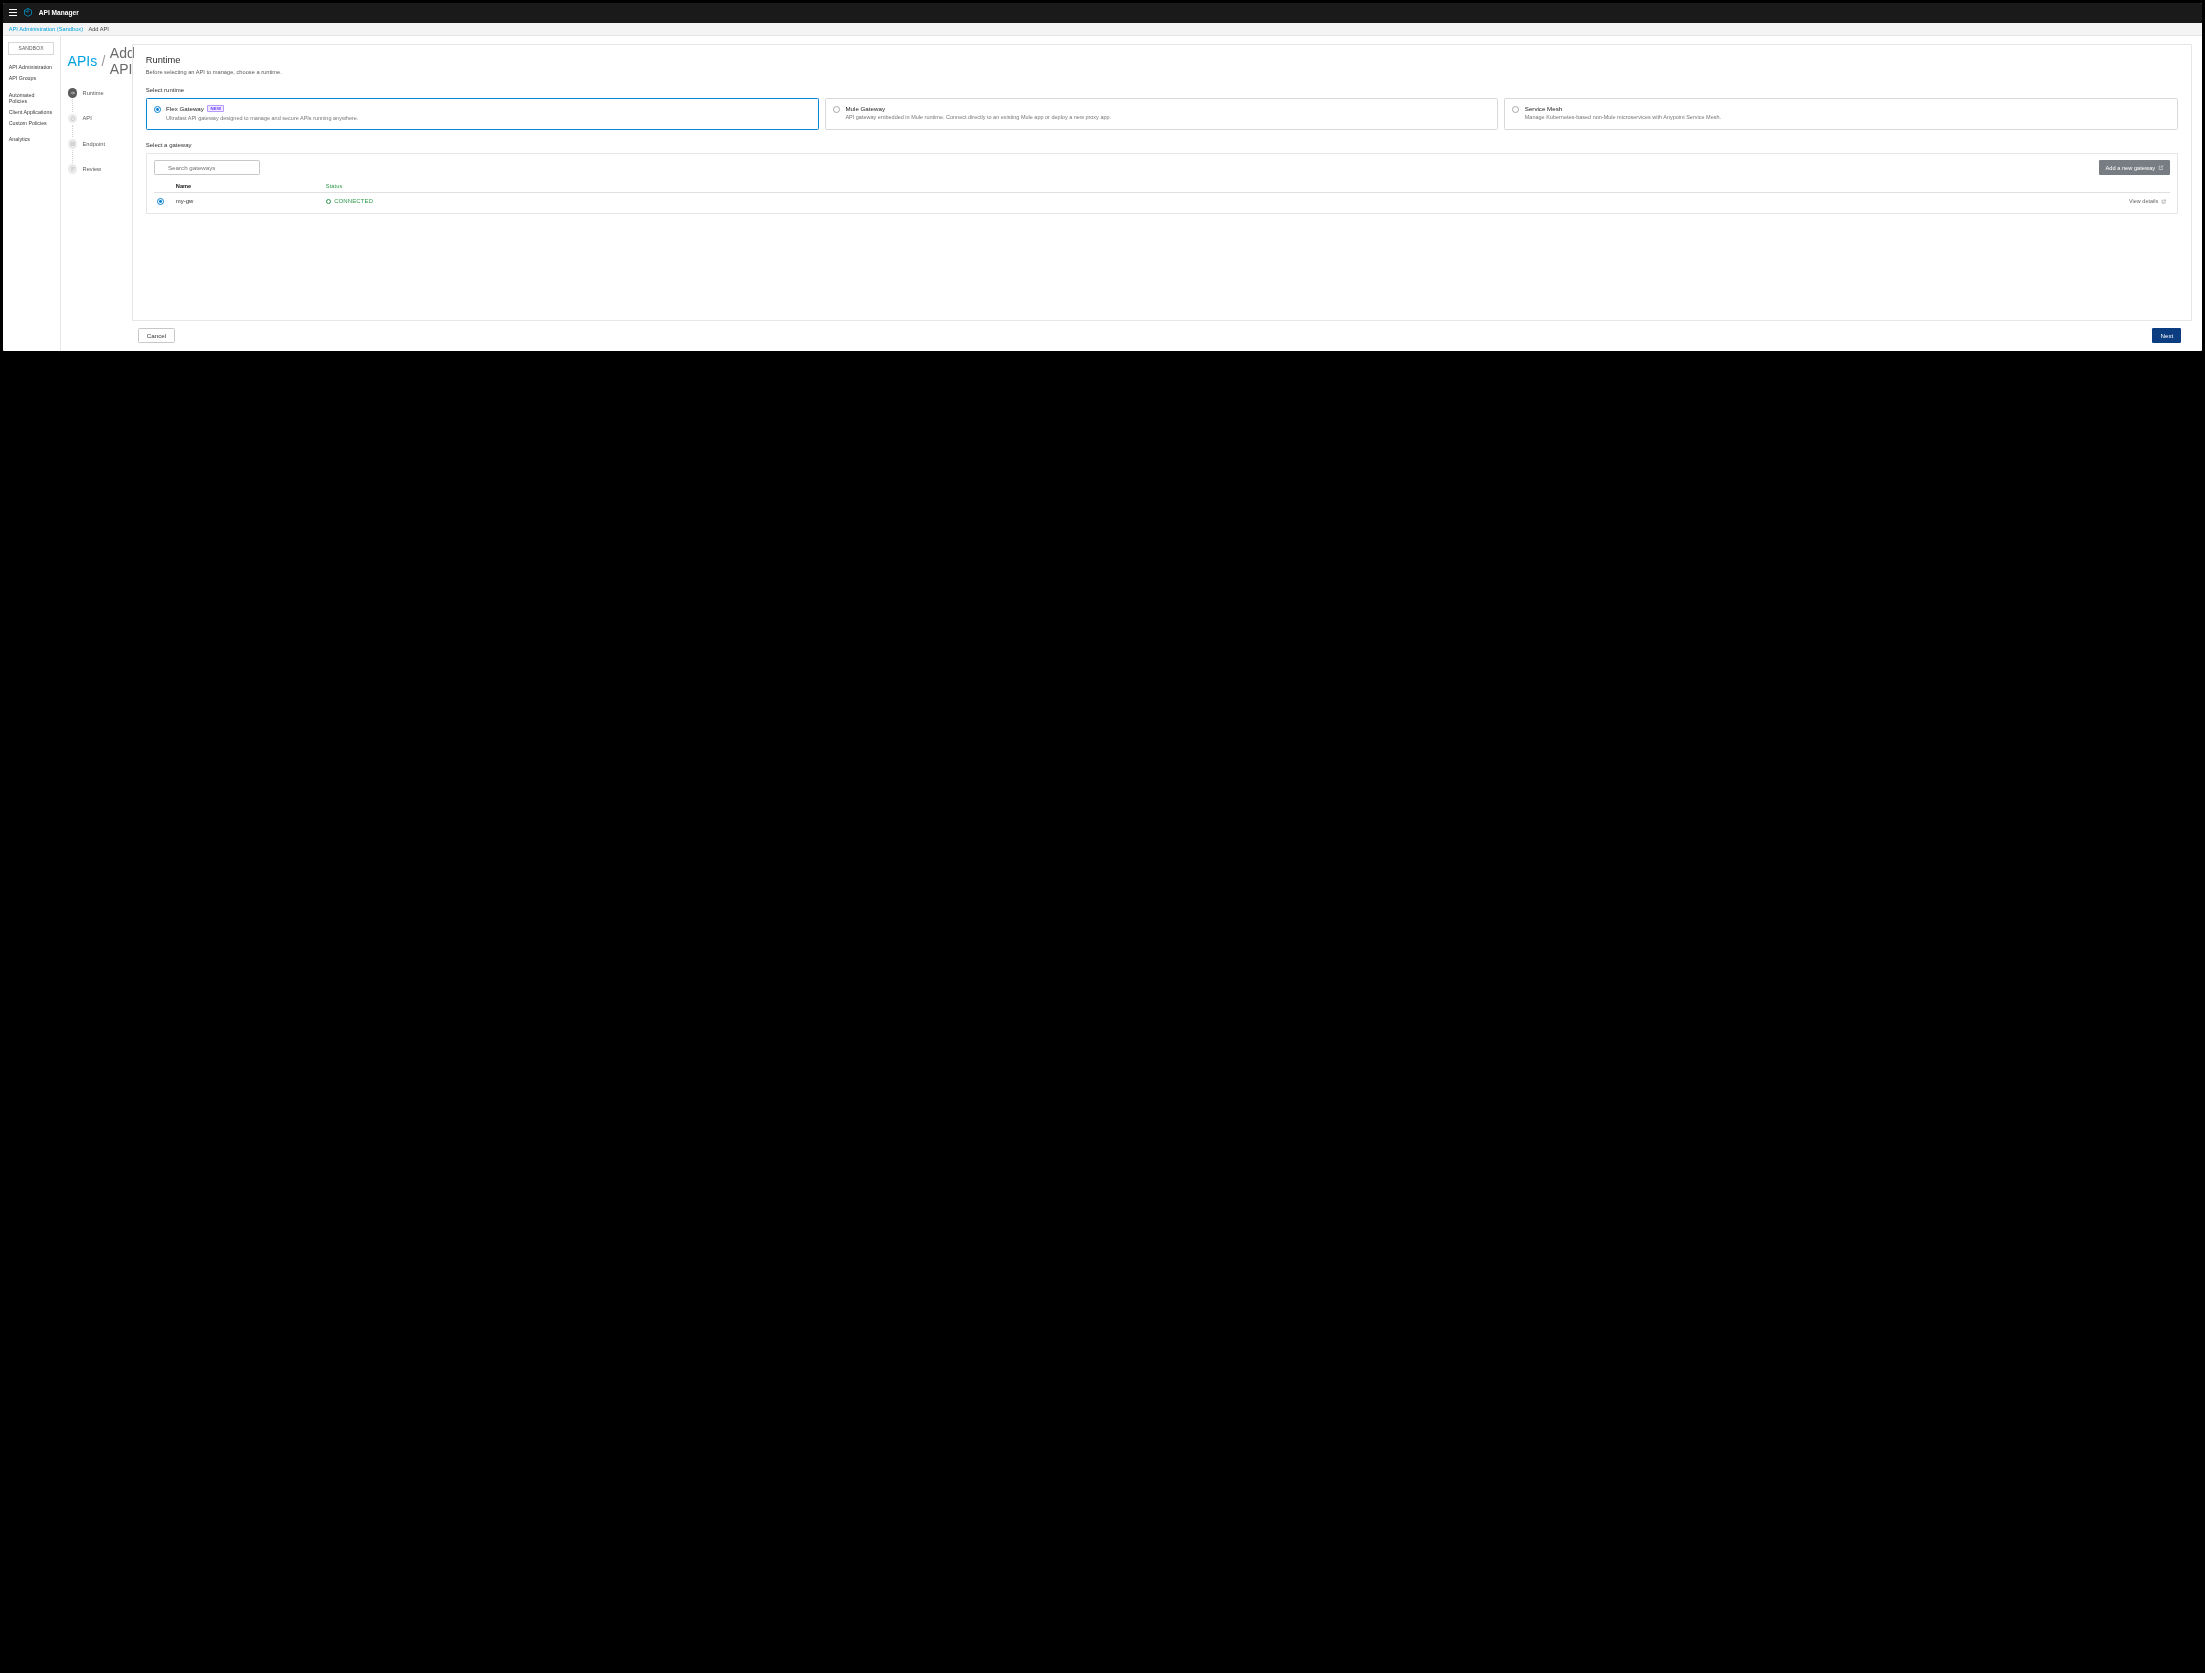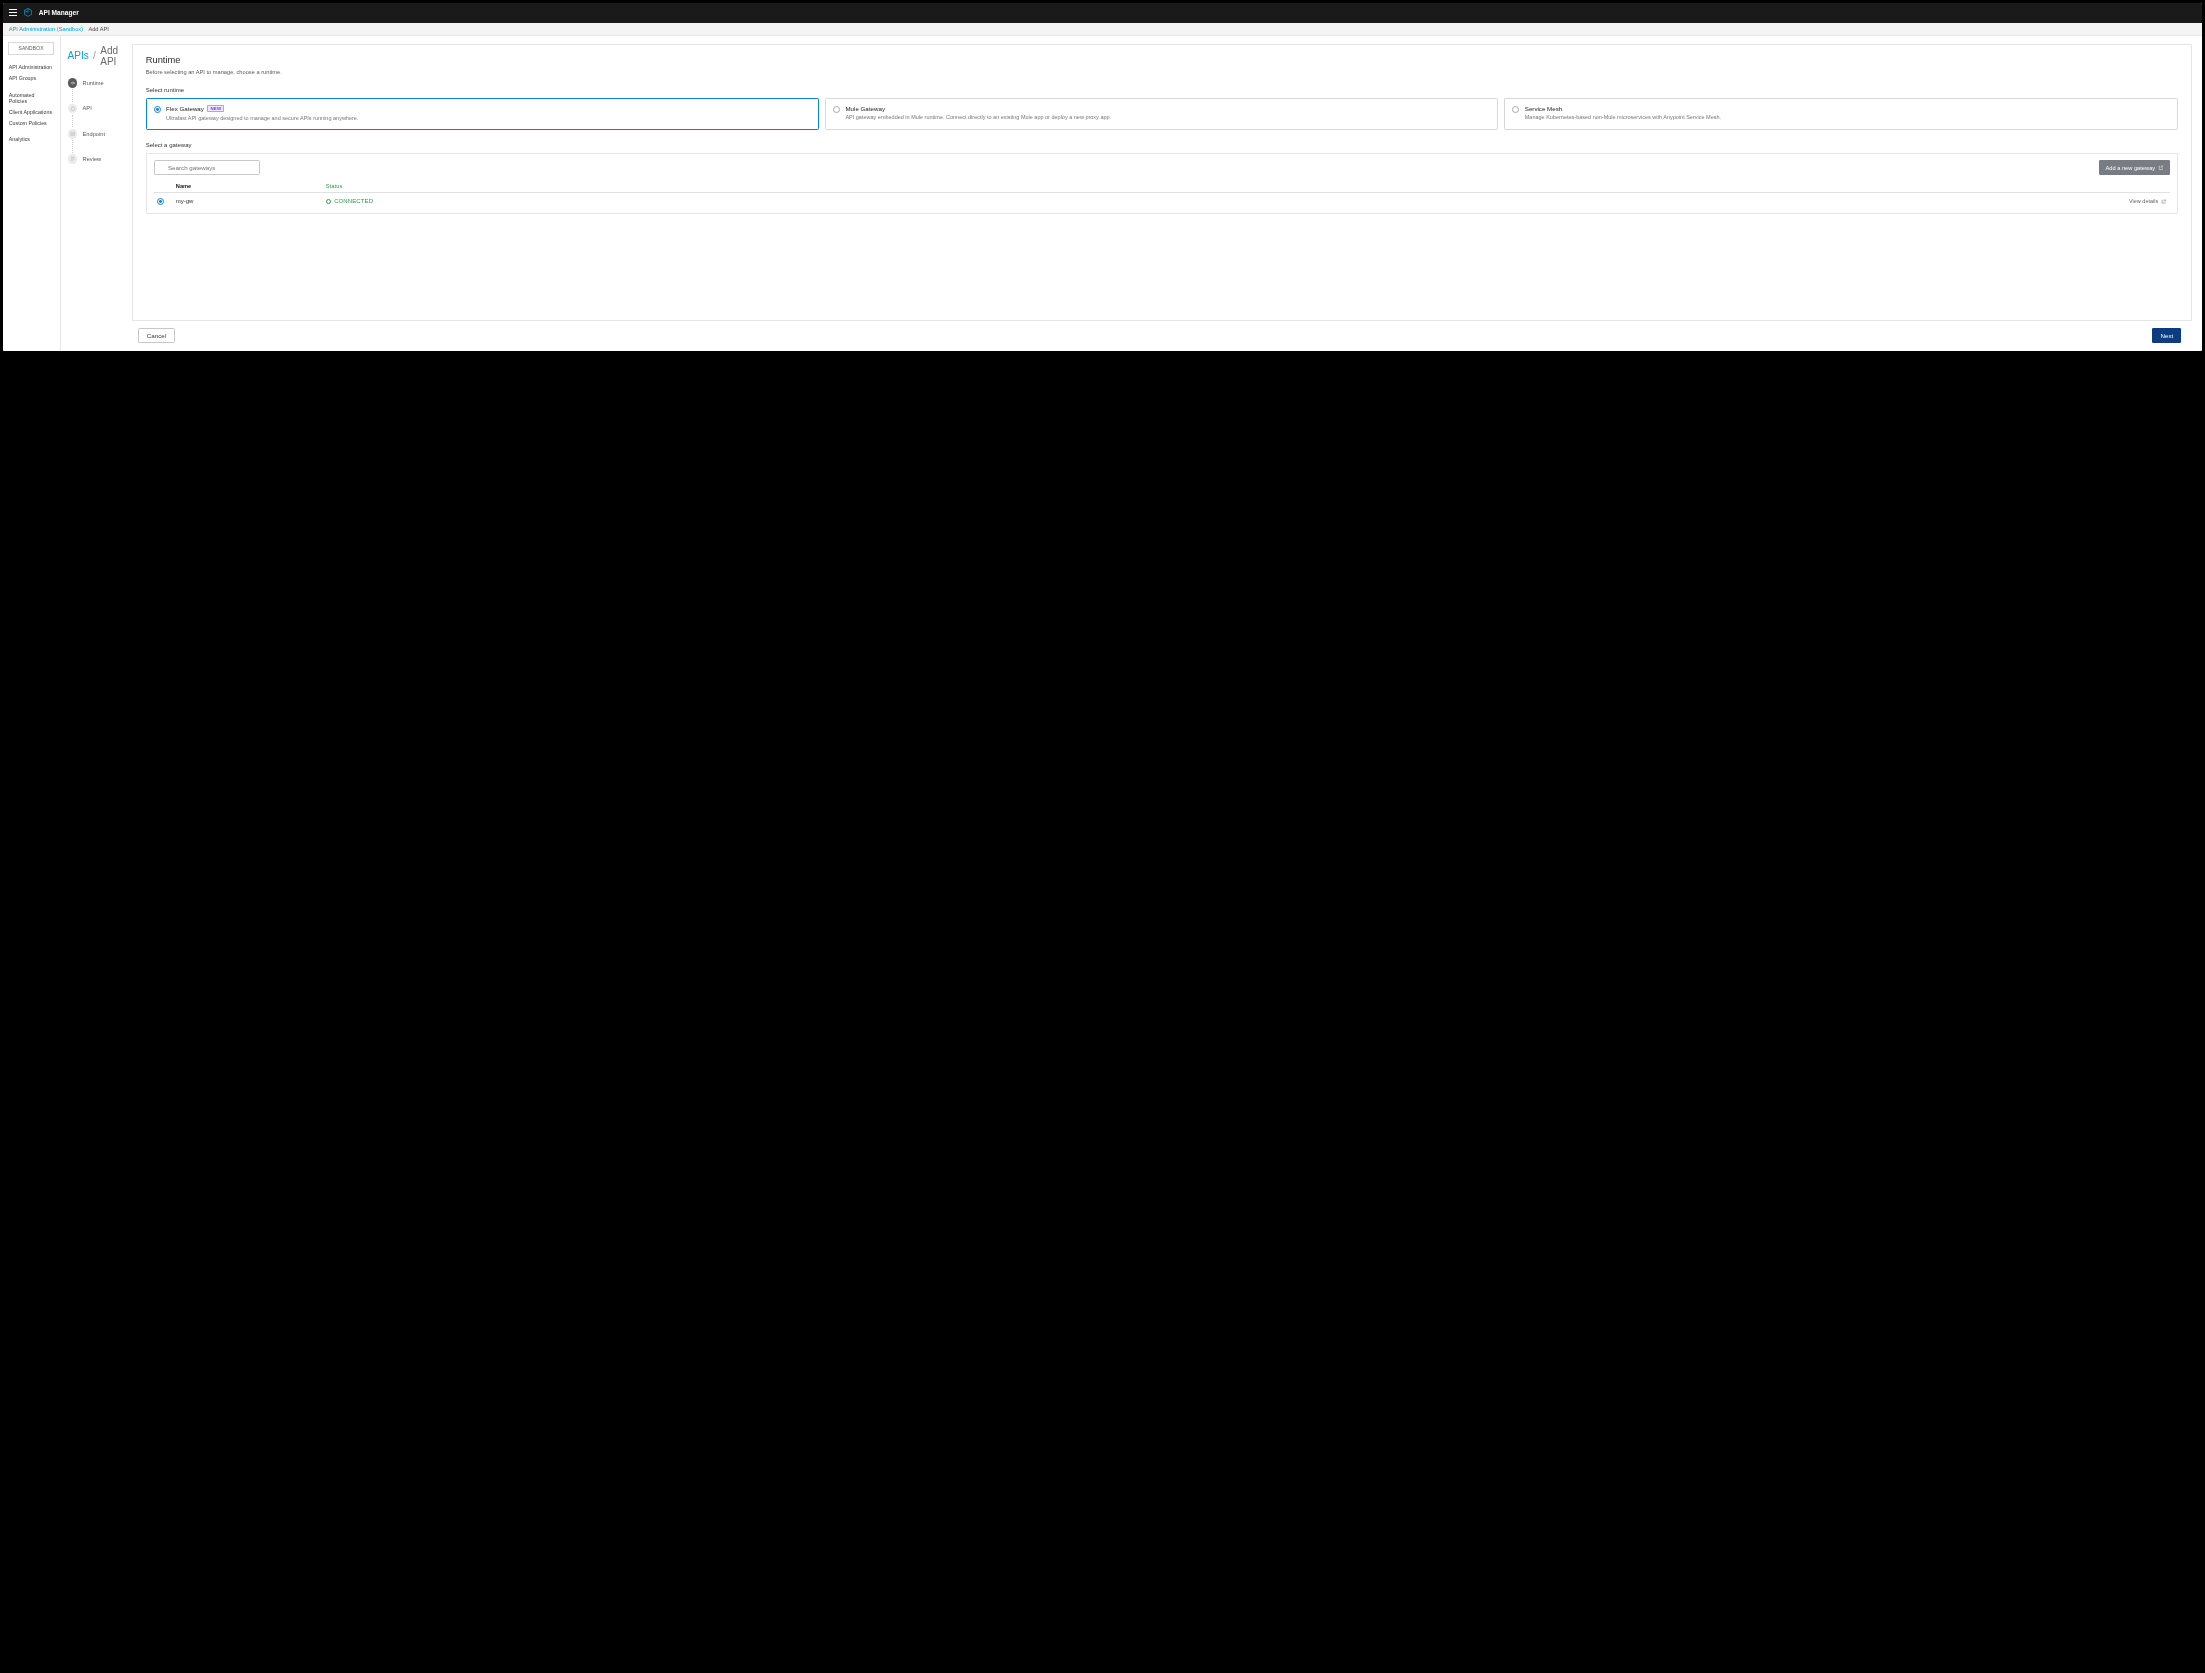--- a/index.html
+++ b/index.html
@@ -22,21 +22,21 @@
   .body { flex:1; display:flex; min-height:0; }
 
   
   .sidebar { width: 58px; border-right: 0.4px solid #e6e6e6; padding-top: 6.2px; }
   .env-button { margin: 0 5.3px 6.2px 5.3px; border:0.4px solid #d8d8d8; font-size: 4.9px; letter-spacing: 0.2px; color:#555; padding: 3.1px 0; text-align:center; cursor:pointer; background:#fff; }
   .side-item { font-size: 5.3px; color: #3a3a3a; padding: 2.6px 6.2px; cursor:pointer; }
   .side-gap { height: 5.3px; }
 
   
   .stepper { width: 71px; padding: 8.8px 0 0 7px; }
-  .page-crumb { display:flex; align-items:center; gap:4.4px; font-size: 10px; margin: 0 0 9.7px 0; }
+  .page-crumb { display:flex; align-items:center; gap:4.4px; font-size: 14px; margin: 0 0 9.7px 0; }
   .page-crumb .a { color:#00a2df; cursor:pointer; font-weight:400; }
   .page-crumb .slash { color:#9a9a9a; }
   .page-crumb .b { color:#6a6a6a; font-weight:400; }
 
   .step { display:flex; align-items:center; gap:5.3px; position:relative; height: 13.2px; }
   .step-dot { width:9.7px; height:9.7px; border-radius:50%; background:#eceaea; display:flex; align-items:center; justify-content:center; }
   .step-dot svg { display:block; }
   .step.active .step-dot { background:#5a5a5a; }
   .step.active .step-dot svg path, .step.active .step-dot svg circle { stroke:#fff; }
   .step-label { font-size: 5.7px; color:#5a5a5a; }

